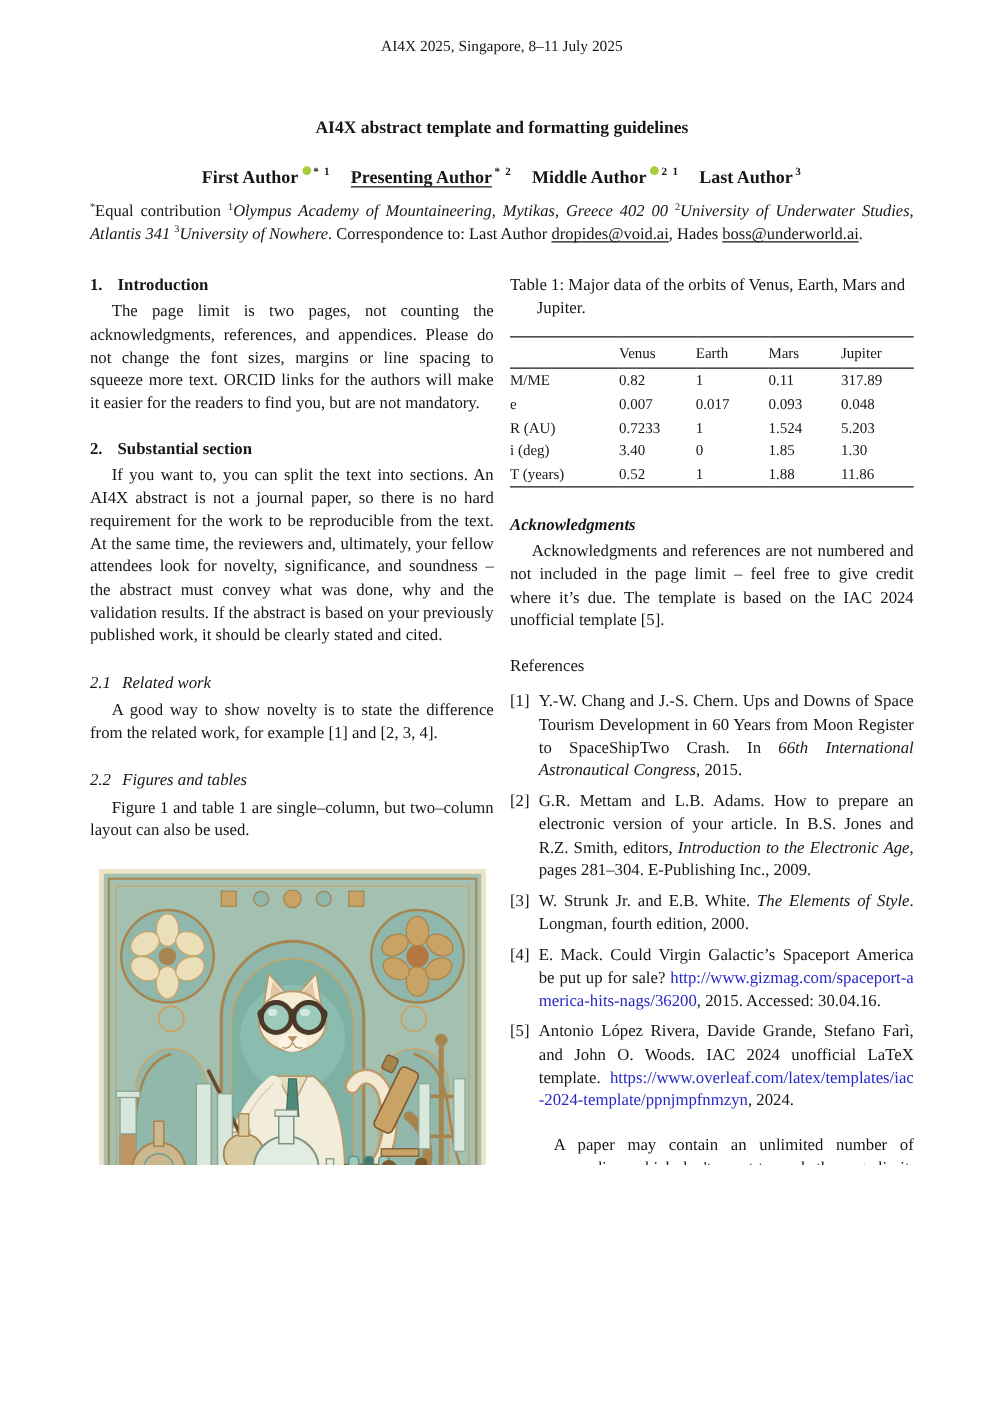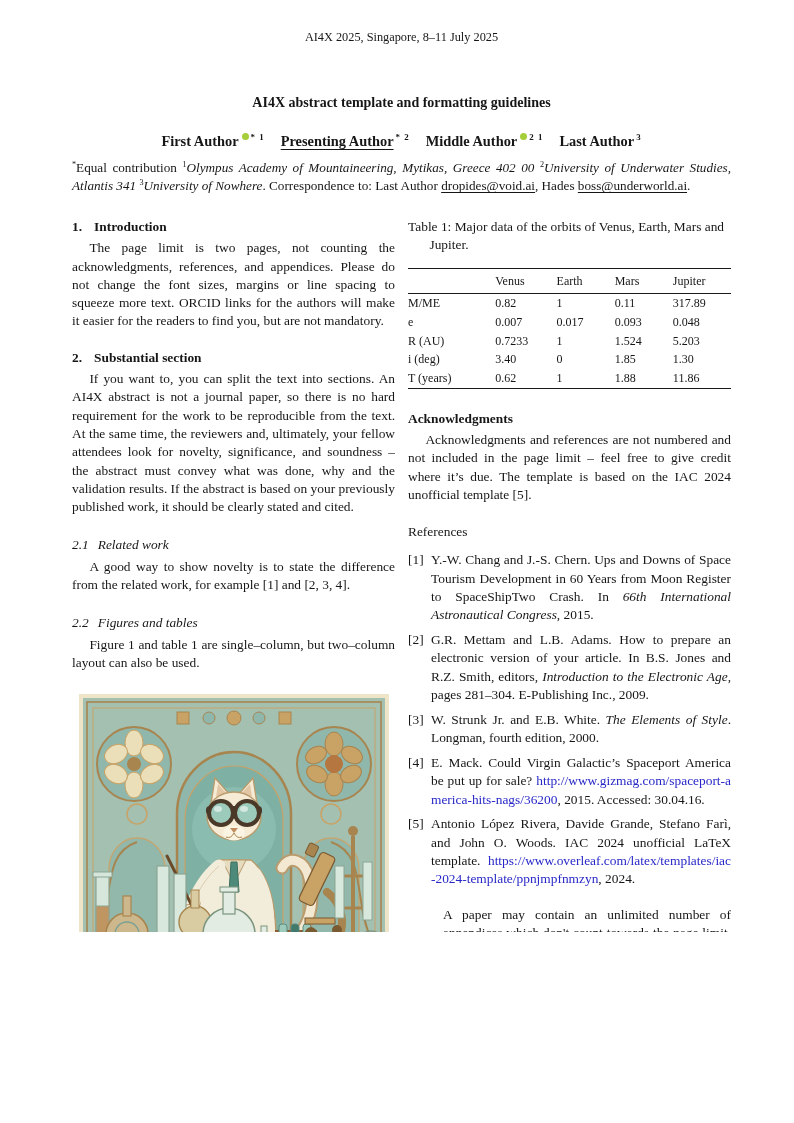--- a/index.html
+++ b/index.html
@@ -34,21 +34,21 @@
   .figure svg{display:block;margin:0 auto;}
   .figcap{padding-left:1.6em;text-indent:-1.6em;margin-top:8px;text-align:left;}
   .tabcap{padding-left:1.6em;text-indent:-1.6em;margin-bottom:13px;text-align:left;}
   table.data{border-collapse:collapse;width:100%;
     border-top:1.5px solid #1a1a1a;border-bottom:1.5px solid #1a1a1a;
     font-size:12px;}
   table.data thead th{border-bottom:1px solid #1a1a1a;padding:4px 2px 4px 0;}
   table.data th,table.data td{text-align:left;font-weight:normal;padding:1.2px 2px 1.2px 0;}
   table.data col.c0{width:27%;} table.data col.c1{width:19%;}
   table.data col.c2{width:18%;} table.data col.c3{width:18%;} table.data col.c4{width:18%;}
-  .ack-h{font-weight:bold;margin:21px 0 3px;}
+  .ack-h{font-weight:bold;margin:21px 0 3px;font-style:italic;}
   .refs-h{font-weight:normal;margin:19px 0 10px;}
   .ref{padding-left:23px;margin-bottom:6.5px;}
   .ref .lbl{display:inline-block;width:23px;margin-left:-23px;}
   .ref .it{font-style:italic;}
   .link{color:var(--link,#2626c9);word-break:break-all;}
   .appendix-h{font-weight:bold;margin-top:50px;}
   .appendix-h .num{margin-right:16px;}
   .appendix-p{margin-top:17px;margin-left:35px;}
 </style>
 </head>
@@ -301,21 +301,21 @@
             </tr>
             <tr>
               <td>i (deg)</td>
               <td>3.40</td>
               <td>0</td>
               <td>1.85</td>
               <td>1.30</td>
             </tr>
             <tr>
               <td>T (years)</td>
-              <td>0.62</td>
+              <td>0.52</td>
               <td>1</td>
               <td>1.88</td>
               <td>11.86</td>
             </tr>
           </tbody>
       </table>
 
       <div class="ack-h">Acknowledgments</div>
       <p>Acknowledgments and references are not numbered and not included in the page limit – feel free to give credit where it’s due.  The template is based on the IAC 2024 unofficial template [5].</p>
 

